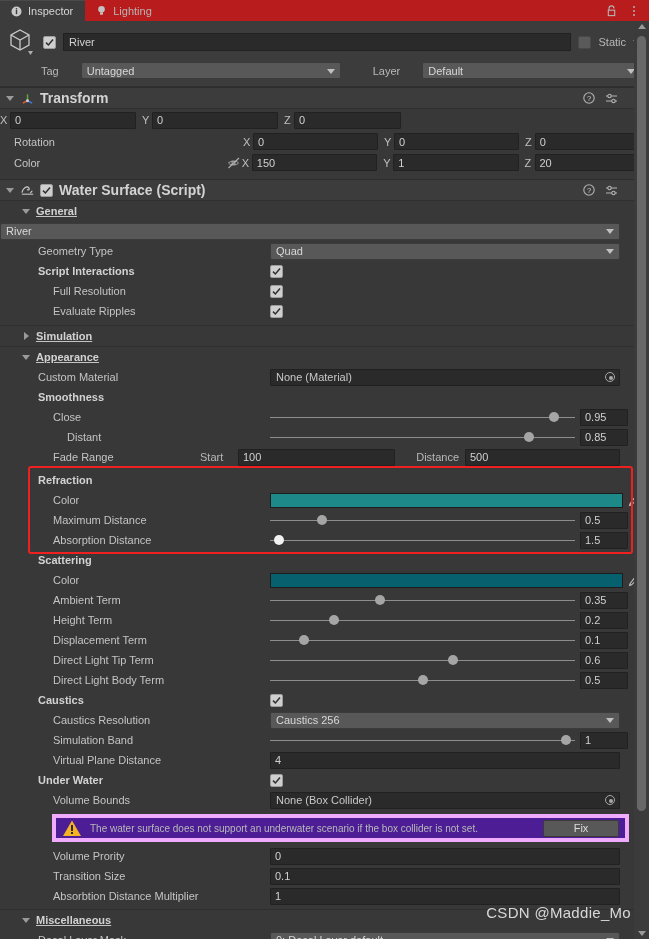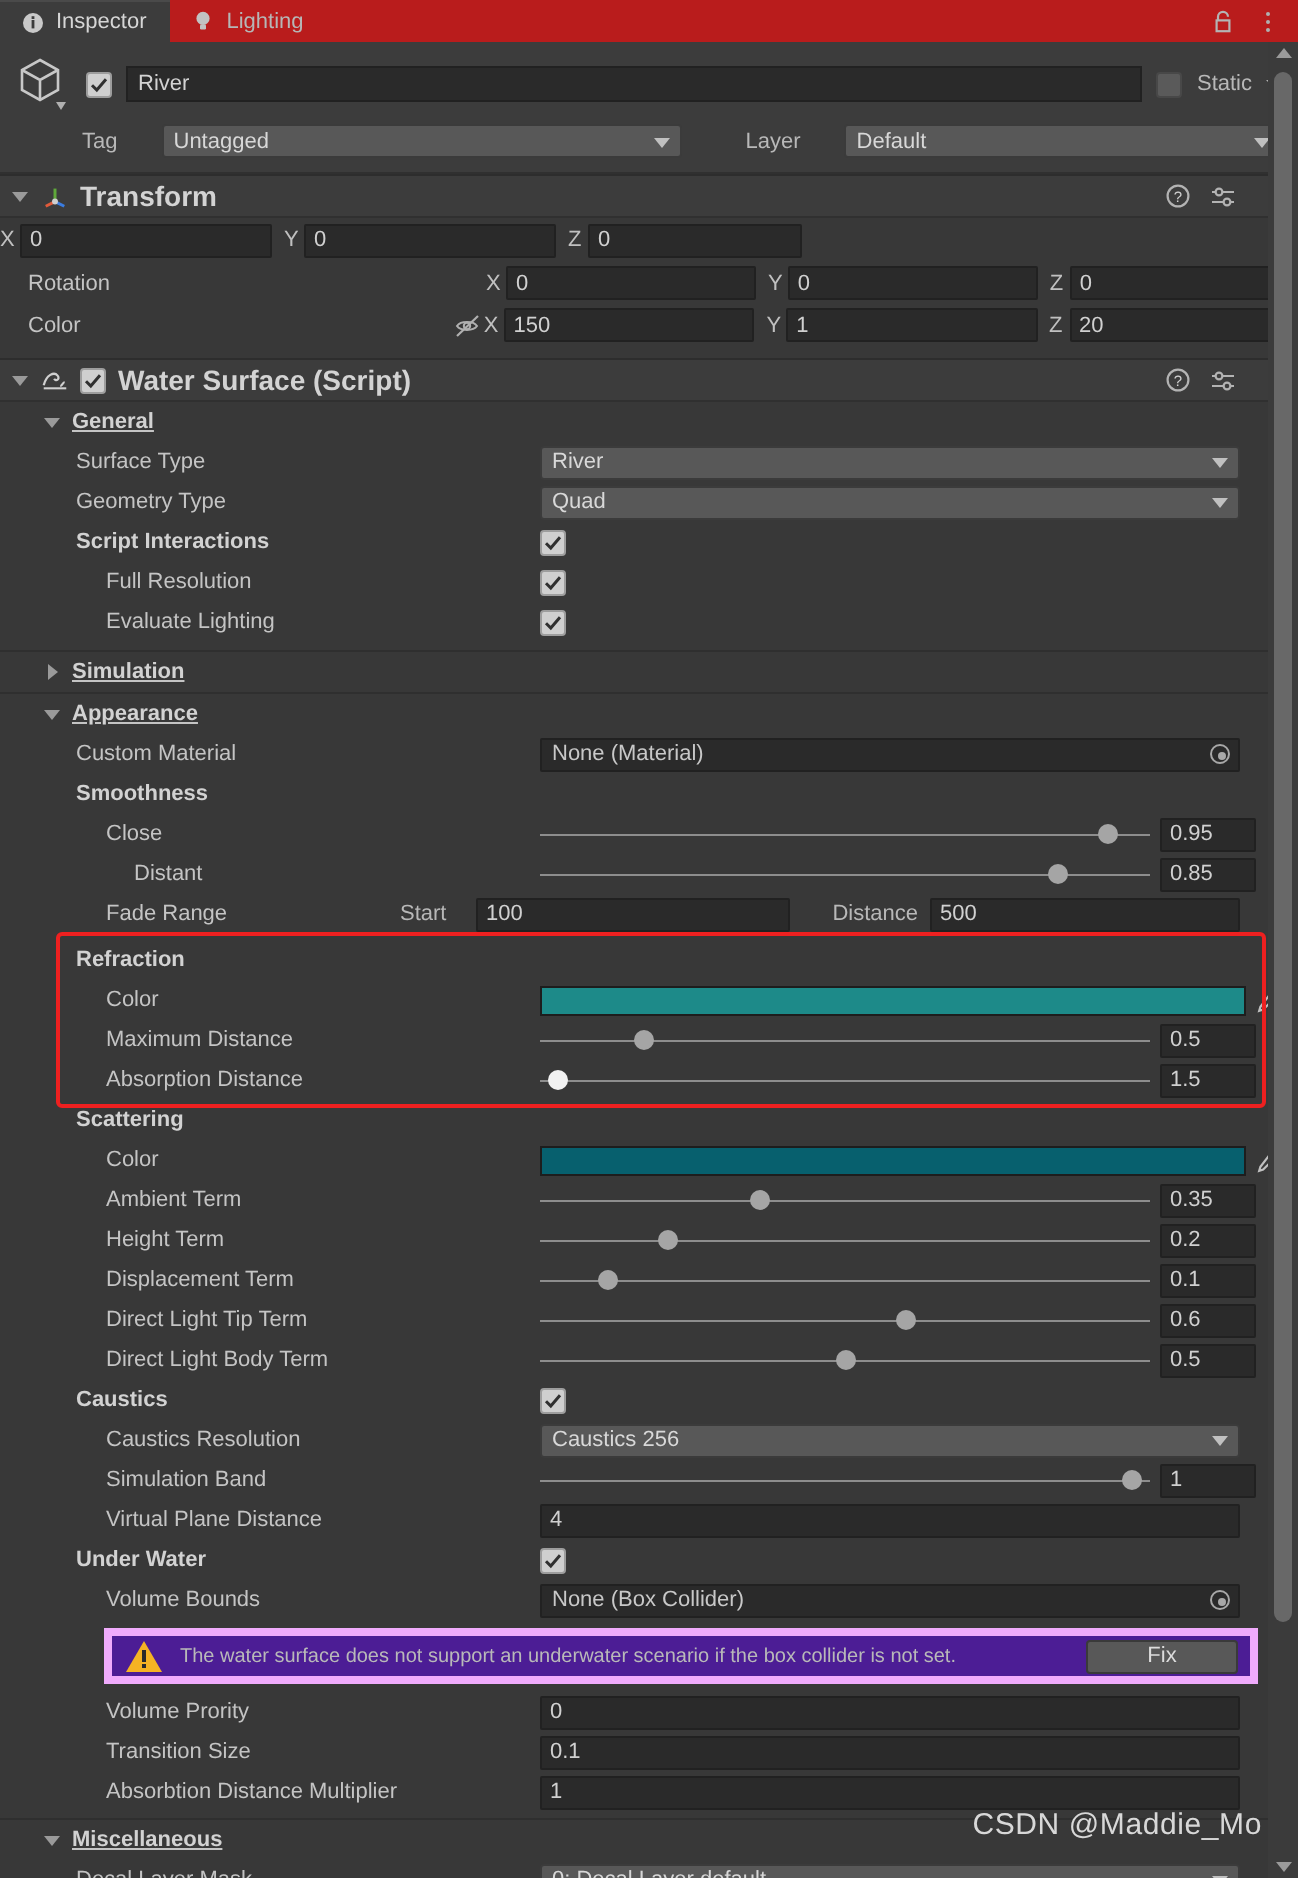--- a/index.html
+++ b/index.html
@@ -329,21 +329,20 @@
     </span>
   </div>
 
   <div class="body">
 
     <div class="secrow ind1">
       <span class="foldout open"></span>
       <span class="t">General</span>
     </div>
     <div class="row">
-      <span class="rlabel ind2" style="width:270px">Surface Type</span>
       <div class="dropdown" style="flex:1; margin-right:21px">
         <span>River</span>
         <span class="arrow"></span>
       </div>
     </div>
     <div class="row">
       <span class="rlabel ind2" style="width:270px">Geometry Type</span>
       <div class="dropdown" style="flex:1; margin-right:21px">
         <span>Quad</span>
         <span class="arrow"></span>
@@ -359,21 +358,21 @@
     </div>
     <div class="row">
       <span class="rlabel ind3" style="width:270px">Full Resolution</span>
       <span class="cb">
         <svg width="9" height="9" viewBox="0 0 9 9">
             <path d="M1 4.6 L3.4 7 L8 1.6" fill="none" stroke="#303030" stroke-width="1.5"></path>
           </svg>
       </span>
     </div>
     <div class="row">
-      <span class="rlabel ind3" style="width:270px">Evaluate Lighting</span>
+      <span class="rlabel ind3" style="width:270px">Evaluate Ripples</span>
       <span class="cb">
         <svg width="9" height="9" viewBox="0 0 9 9">
             <path d="M1 4.6 L3.4 7 L8 1.6" fill="none" stroke="#303030" stroke-width="1.5"></path>
           </svg>
       </span>
     </div>
     <div style="height:4px"></div>
     <div class="hairline"></div>
 
     <div class="secrow ind1">

